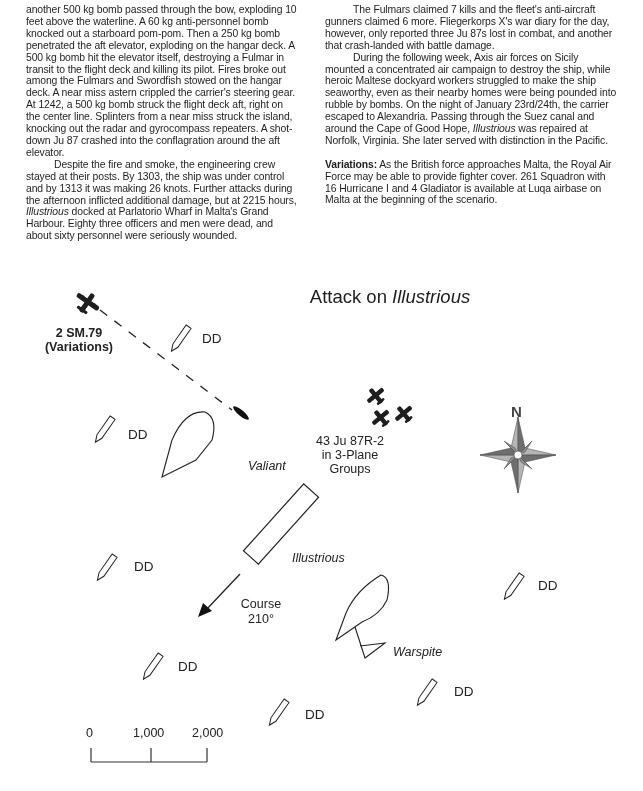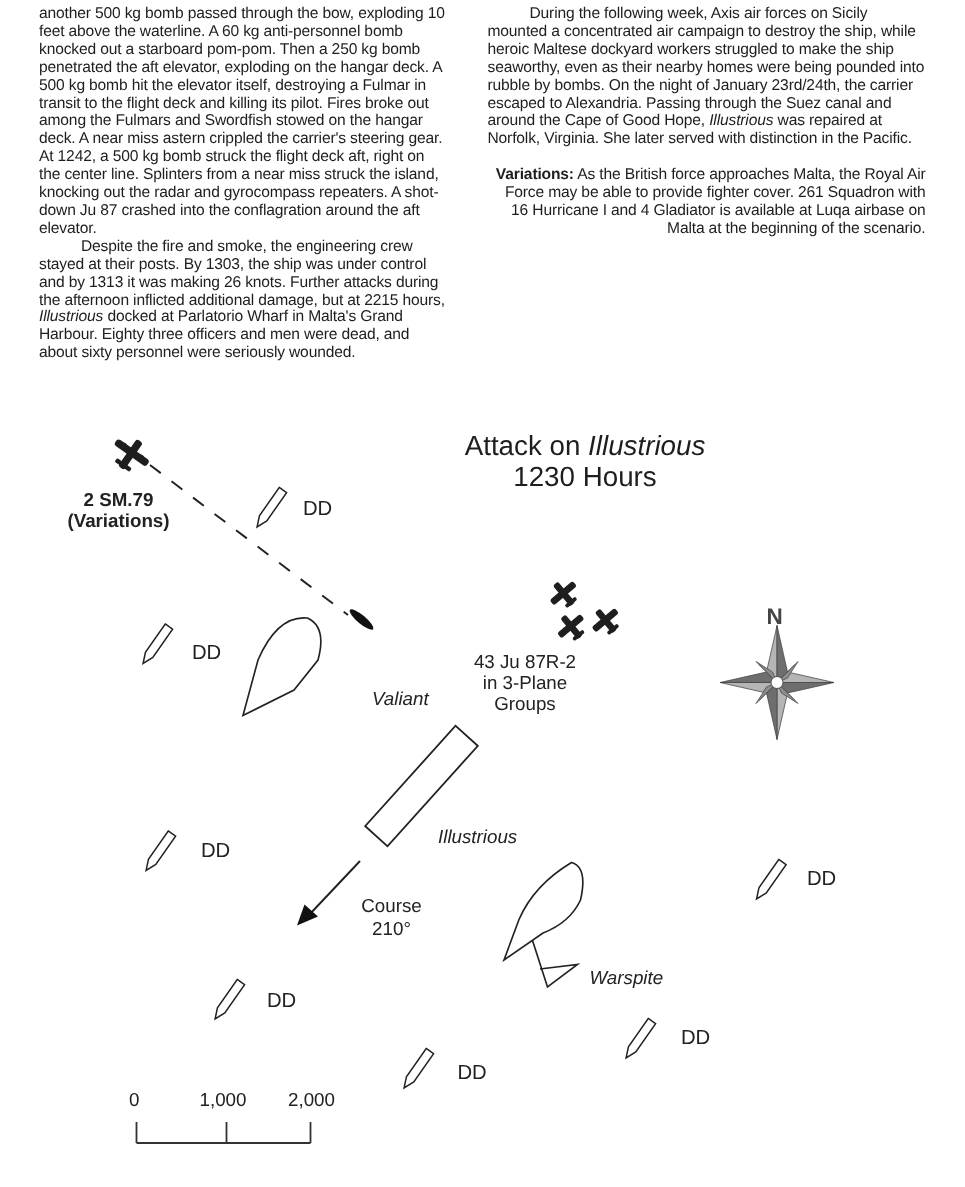--- a/index.html
+++ b/index.html
@@ -4,38 +4,39 @@
 <style>
   html, body { margin: 0; padding: 0; background: #ffffff; }
   body { width: 643px; height: 791px; position: relative; overflow: hidden;
          font-family: "Liberation Sans", sans-serif; color: #1e1e1e; }
   .col { position: absolute; top: 4px; font-size: 10.4px; line-height: 11.9px;
          letter-spacing: -0.1px; text-align: left; }
   .col-left { left: 26px; width: 272px; }
   .col-right { left: 325px; width: 292px; }
   .col p { margin: 0; }
   .indent { text-indent: 28px; }
-  .gap { margin-top: 11.9px !important; text-align: right; }
+  .gap { margin-top: 11.9px !important; }
   .title { position: absolute; left: 272px; top: 286px; width: 236px; text-align: center;
            font-weight: normal; font-size: 18.5px; line-height: 21px; color: #1e1e1e; }
   .lbl { position: absolute; font-size: 12.5px; color: #222; white-space: nowrap; }
   .it { font-style: italic; }
   .dd { font-size: 13.5px; }
   .center { text-align: center; }
   svg.map { position: absolute; left: 0; top: 0; }
 </style>
 </head>
 <body>
 
 <div class="col col-left">
   <p>another 500 kg bomb passed through the bow, exploding 10 feet above the waterline. A 60 kg anti-personnel bomb knocked out a starboard pom-pom. Then a 250 kg bomb penetrated the aft elevator, exploding on the hangar deck. A 500 kg bomb hit the elevator itself, destroying a Fulmar in transit to the flight deck and killing its pilot. Fires broke out among the Fulmars and Swordfish stowed on the hangar deck. A near miss astern crippled the carrier's steering gear. At 1242, a 500 kg bomb struck the flight deck aft, right on the center line. Splinters from a near miss struck the island, knocking out the radar and gyrocompass repeaters. A shot-down Ju 87 crashed into the conflagration around the aft elevator.</p>
   <p class="indent"><span>Despite the fire and smoke, the engineering crew stayed at their posts. By 1303, the ship was under control and by 1313 it was making 26 knots. Further attacks during the afternoon inflicted additional damage, but at 2215 hours, </span><span class="it">Illustrious</span><span> docked at Parlatorio Wharf in Malta's Grand Harbour. Eighty three officers and men were dead, and about sixty personnel were seriously wounded.</span></p>
 </div>
 
 <div class="col col-right">
+  <p class="indent">The Fulmars claimed 7 kills and the fleet's anti-aircraft gunners claimed 6 more. Fliegerkorps X's war diary for the day, however, only reported three Ju 87s lost in combat, and another that crash-landed with battle damage.</p>
   <p class="indent"><span>During the following week, Axis air forces on Sicily mounted a concentrated air campaign to destroy the ship, while heroic Maltese dockyard workers struggled to make the ship seaworthy, even as their nearby homes were being pounded into rubble by bombs. On the night of January 23rd/24th, the carrier escaped to Alexandria. Passing through the Suez canal and around the Cape of Good Hope, </span><span class="it">Illustrious</span><span> was repaired at Norfolk, Virginia. She later served with distinction in the Pacific.</span></p>
   <p class="gap"><b>Variations:</b><span> As the British force approaches Malta, the Royal Air Force may be able to provide fighter cover. 261 Squadron with 16 Hurricane I and 4 Gladiator is available at Luqa airbase on Malta at the beginning of the scenario.</span></p>
 </div>
 
 <svg class="map" width="643" height="791" viewBox="0 0 643 791">
 
   <line x1="100" y1="310" x2="232" y2="410" stroke="#222" stroke-width="1.3" stroke-dasharray="9,9"></line>
 
   <g transform="translate(87,303) rotate(35)" fill="#1e1e1e">
     <rect x="-2.5" y="-11" width="5" height="22" rx="2"></rect>
@@ -136,21 +137,20 @@
   <g stroke="#333" stroke-width="1.2" fill="none">
     <line x1="91" y1="748" x2="91" y2="762"></line>
     <line x1="151" y1="748" x2="151" y2="762"></line>
     <line x1="207" y1="748" x2="207" y2="762"></line>
     <line x1="91" y1="762" x2="207" y2="762"></line>
   </g>
 </svg>
 
 <div class="title">
   <div><span>Attack on </span><i>Illustrious</i></div>
-  <div>1230 Hours</div>
 </div>
 
 <div class="lbl center" style="left:42px; top:326px; width:74px; line-height:14px;font-weight:bold;">
   <div>2 SM.79</div>
   <div>(Variations)</div>
 </div>
 
 <div class="lbl center" style="left:304px; top:434px; width:92px; line-height:14px;">
   <div>43 Ju 87R-2</div>
   <div>in 3-Plane</div>

